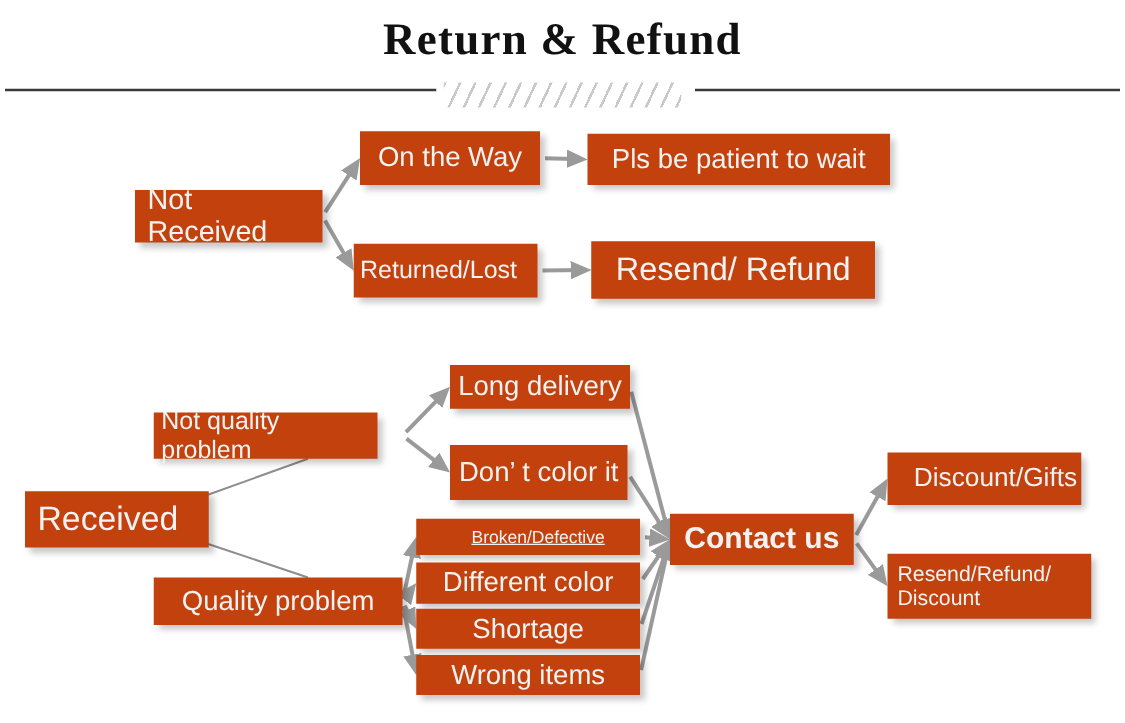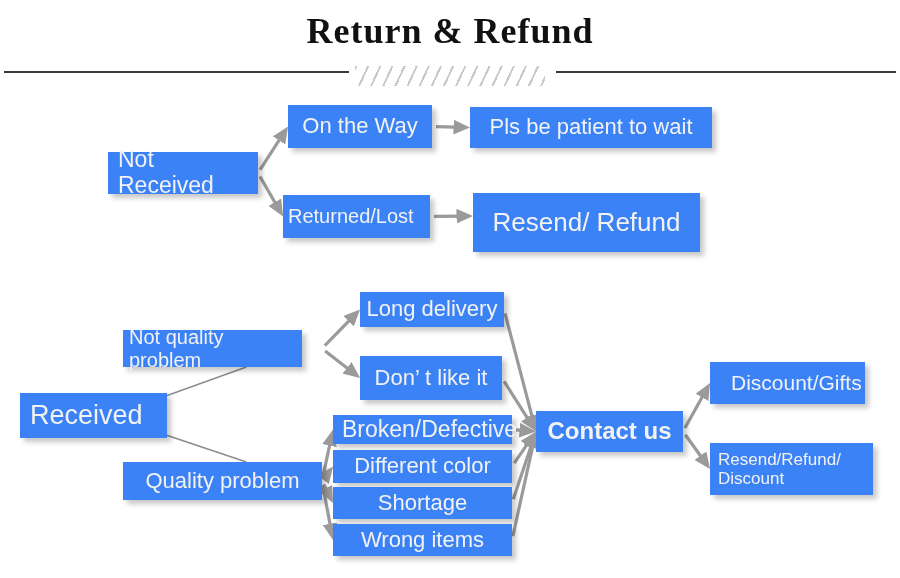--- a/index.html
+++ b/index.html
@@ -64,21 +64,21 @@
     font-size: 34px;
     font-weight: 700;
     color: #dcdcdc;
     white-space: nowrap;
     letter-spacing: 0px;
   }
 
   
   .node {
     position: absolute;
-    background: #3b82f6;
+    background: #c2410c;
     color: #f2f2f2;
     box-shadow: 4px 4px 5px rgba(0,0,0,0.22);
     display: flex;
     align-items: center;
     box-sizing: border-box;
     line-height: 1.12;
     z-index: 3;
   }
   .node span { display: block; width: 100%; }
   .center { justify-content: center; text-align: center; }
@@ -146,39 +146,39 @@
       </div>
       <div class="node center" style="left: 288px; top: 105px; width: 144px; height: 43px; font-size: 22px; padding-left: 6px; padding-right: 6px;">
         <span>On the Way</span>
       </div>
       <div class="node center" style="left: 470px; top: 107px; width: 242px; height: 41px; font-size: 22px; padding-left: 6px; padding-right: 6px;">
         <span>Pls be patient to wait</span>
       </div>
       <div class="node left" style="left: 283px; top: 195px; width: 147px; height: 43px; font-size: 20px; padding-left: 5px; padding-right: 5px;">
         <span>Returned/Lost</span>
       </div>
-      <div class="node center" style="left: 473px; top: 193px; width: 227px; height: 59px; font-size: 26px; padding-left: 6px; padding-right: 6px;">
+      <div class="node center" style="left: 473px; top: 193px; width: 227px; height: 46px; font-size: 26px; padding-left: 6px; padding-right: 6px;">
         <span>Resend/ Refund</span>
       </div>
       <div class="node left" style="left: 20px; top: 393px; width: 147px; height: 45px; font-size: 27px; padding-left: 10px; padding-right: 10px;">
         <span>Received</span>
       </div>
       <div class="node left" style="left: 123px; top: 330px; width: 179px; height: 37px; font-size: 20px; padding-left: 6px; padding-right: 6px;">
         <span>Not quality problem</span>
       </div>
       <div class="node center" style="left: 123px; top: 462px; width: 199px; height: 38px; font-size: 22px; padding-left: 6px; padding-right: 6px;">
         <span>Quality problem</span>
       </div>
       <div class="node center" style="left: 360px; top: 292px; width: 144px; height: 35px; font-size: 22px; padding-left: 4px; padding-right: 4px;">
         <span>Long delivery</span>
       </div>
       <div class="node center" style="left: 360px; top: 356px; width: 142px; height: 44px; font-size: 22px; padding-left: 4px; padding-right: 4px;">
-        <span>Don’  t like it</span>
+        <span>Don’  t color it</span>
       </div>
-      <div class="node center" style="left: 333px; top: 415px; width: 179px; height: 29px; font-size: 23px; padding-left: 9px; padding-right: 3px;">
+      <div class="node center" style="left: 333px; top: 415px; width: 179px; height: 29px; font-size: 14px; padding-left: 19px; padding-right: 3px; text-decoration: underline;">
         <span>Broken/Defective</span>
       </div>
       <div class="node center" style="left: 333px; top: 450px; width: 179px; height: 33px; font-size: 22px; padding-left: 3px; padding-right: 3px;">
         <span>Different color</span>
       </div>
       <div class="node center" style="left: 333px; top: 487px; width: 179px; height: 32px; font-size: 22px; padding-left: 3px; padding-right: 3px;">
         <span>Shortage</span>
       </div>
       <div class="node center" style="left: 333px; top: 524px; width: 179px; height: 32px; font-size: 22px; padding-left: 3px; padding-right: 3px;">
         <span>Wrong items</span>

